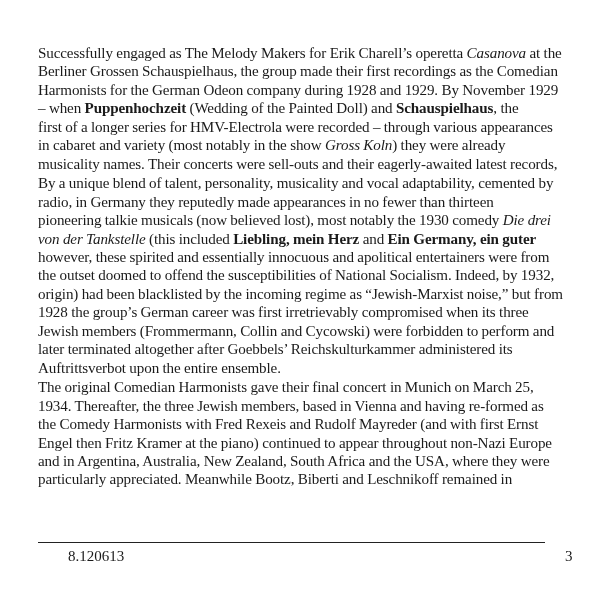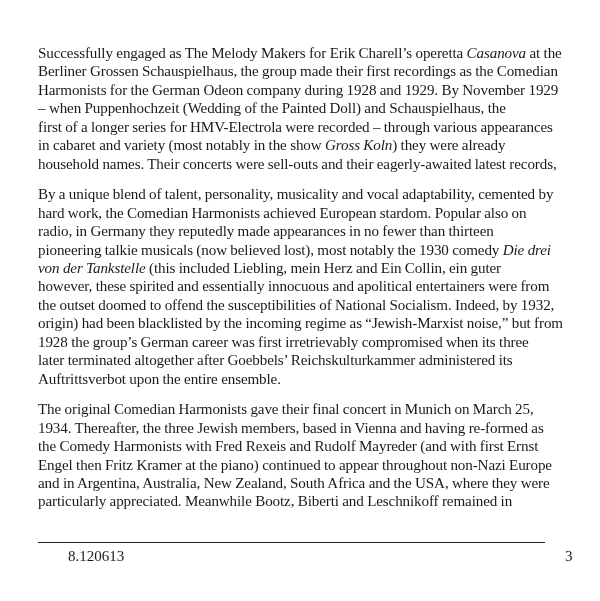--- a/index.html
+++ b/index.html
@@ -22,27 +22,27 @@
       width: 520px;
     }
     .para {
       margin: 0;
       font-size: 15.1px;
       line-height: 18.45px;
       letter-spacing: -0.12px;
       word-spacing: -0.2px;
     }
     .para + .para {
-      margin-top: 12px;
+      margin-top: 1px;
     }
     .line {
       display: block;
       white-space: nowrap;
     }
-    b { font-weight: normal; }
+    b { font-weight: bold; }
     i { font-style: italic; }
     .rule {
       position: absolute;
       left: 38px;
       top: 542px;
       width: 507px;
       height: 0;
       border-top: 1.6px solid #222;
     }
     .footer-left, .footer-right {
@@ -61,32 +61,32 @@
 <body>
 
 <div class="page">
   <p class="para">
       <span class="line"><span>Successfully engaged as The Melody Makers for Erik Charell’s operetta </span><i>Casanova</i><span> at the</span></span>
       <span class="line"><span>Berliner Grossen Schauspielhaus, the group made their first recordings as the Comedian</span></span>
       <span class="line"><span>Harmonists for the German Odeon company during 1928 and 1929. By November 1929</span></span>
       <span class="line"><span>– when </span><b>Puppenhochzeit</b><span> (Wedding of the Painted Doll) and </span><b>Schauspielhaus</b><span>, the</span></span>
       <span class="line"><span>first of a longer series for HMV-Electrola were recorded – through various appearances</span></span>
       <span class="line"><span>in cabaret and variety (most notably in the show </span><i>Gross Koln</i><span>) they were already</span></span>
-      <span class="line"><span>household names. Their concerts were sell-outs and their eagerly-awaited latest records,</span></span>
+      <span class="line"><span>musicality names. Their concerts were sell-outs and their eagerly-awaited latest records,</span></span>
     </p>
   <p class="para">
       <span class="line"><span>By a unique blend of talent, personality, musicality and vocal adaptability, cemented by</span></span>
-      <span class="line"><span>hard work, the Comedian Harmonists achieved European stardom. Popular also on</span></span>
       <span class="line"><span>radio, in Germany they reputedly made appearances in no fewer than thirteen</span></span>
       <span class="line"><span>pioneering talkie musicals (now believed lost), most notably the 1930 comedy </span><i>Die drei</i></span>
-      <span class="line"><i>von der Tankstelle</i><span> (this included </span><b>Liebling, mein Herz</b><span> and </span><b>Ein Collin, ein guter</b></span>
+      <span class="line"><i>von der Tankstelle</i><span> (this included </span><b>Liebling, mein Herz</b><span> and </span><b>Ein Germany, ein guter</b></span>
       <span class="line"><span>however, these spirited and essentially innocuous and apolitical entertainers were from</span></span>
       <span class="line"><span>the outset doomed to offend the susceptibilities of National Socialism.  Indeed, by 1932,</span></span>
       <span class="line"><span>origin)  had been blacklisted by the incoming regime as “Jewish-Marxist noise,” but from</span></span>
       <span class="line"><span>1928 the group’s German career was first irretrievably compromised when its three</span></span>
+      <span class="line"><span>Jewish members (Frommermann, Collin and Cycowski) were forbidden to perform and</span></span>
       <span class="line"><span>later terminated altogether after Goebbels’ Reichskulturkammer administered its</span></span>
       <span class="line"><span>Auftrittsverbot upon the entire ensemble.</span></span>
     </p>
   <p class="para">
       <span class="line"><span>The original Comedian Harmonists gave their final concert in Munich on March 25,</span></span>
       <span class="line"><span>1934.  Thereafter, the three Jewish members, based in Vienna and having re-formed as</span></span>
       <span class="line"><span>the Comedy Harmonists with Fred Rexeis and Rudolf Mayreder (and with first Ernst</span></span>
       <span class="line"><span>Engel then Fritz Kramer at the piano) continued to appear throughout non-Nazi Europe</span></span>
       <span class="line"><span>and in Argentina, Australia, New Zealand, South Africa and the USA, where they were</span></span>
       <span class="line"><span>particularly appreciated.  Meanwhile Bootz, Biberti and Leschnikoff remained in</span></span>

